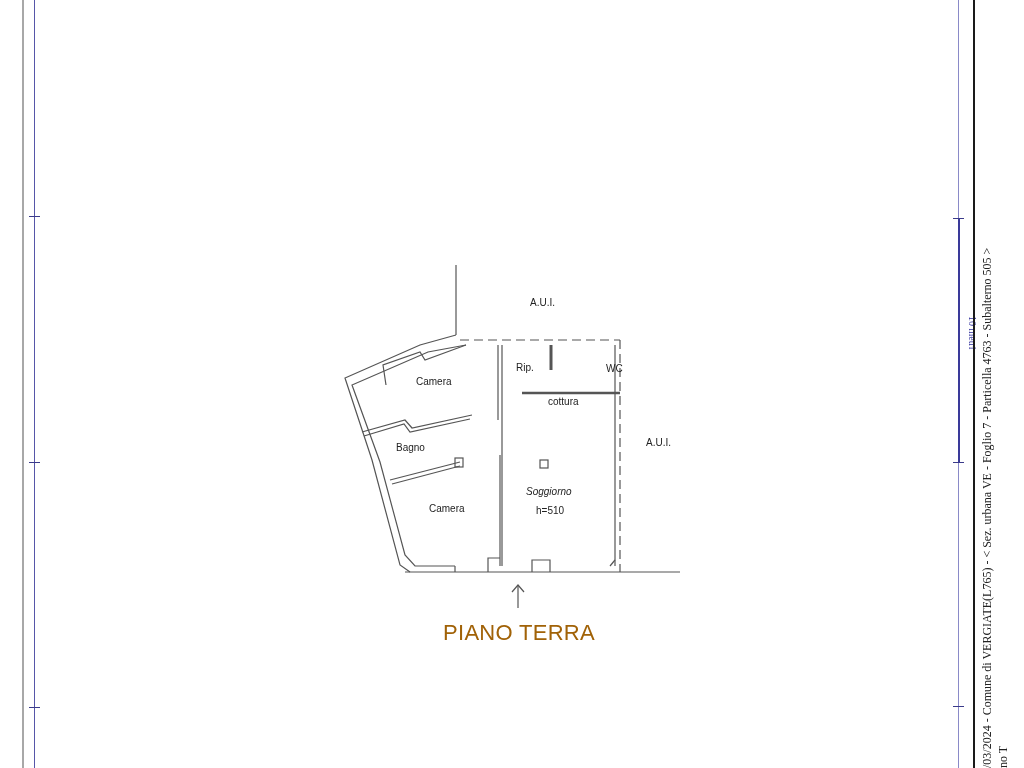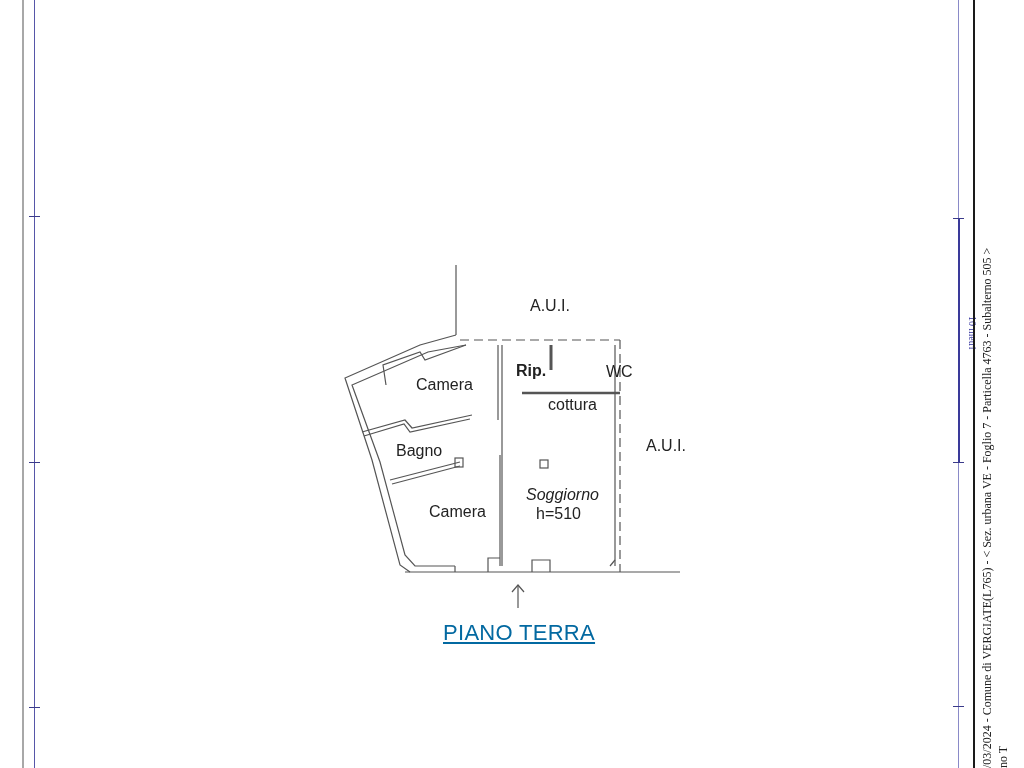--- a/index.html
+++ b/index.html
@@ -4,22 +4,22 @@
 <style>
   html, body { margin:0; padding:0; }
   body { width:1024px; height:768px; background:#ffffff; position:relative; overflow:hidden; font-family:"Liberation Sans", sans-serif; }
   .frame-line { position:absolute; top:0; height:768px; }
   .left-gray { left:22px; width:2px; background:#a8a8a8; }
   .left-blue { left:34px; width:1px; background:#5656a8; }
   .right-blue { left:958px; width:1px; background:#8a8ac8; }
   .right-black { left:973px; width:2px; background:#1a1a1a; }
   .tick { position:absolute; height:1px; background:#3a3a8a; }
   .plan { position:absolute; left:0; top:0; }
-  .label { position:absolute; font-size:16px; color:#222; white-space:nowrap; }
-  .title { position:absolute; left:443px; top:620px; font-size:22px; color:#0369a1; letter-spacing:0.3px;text-decoration:underline; }
+  .label { position:absolute; font-size:10px; color:#222; white-space:nowrap; }
+  .title { position:absolute; left:443px; top:620px; font-size:22px; color:#a16207; letter-spacing:0.3px; }
   .vert-text { position:absolute; font-family:"Liberation Serif", serif; font-size:12px; color:#222; white-space:nowrap; transform-origin:left top; transform:rotate(-90deg); }
   .scale-text { position:absolute; font-family:"Liberation Serif", serif; font-size:10px; color:#2a2a9a; white-space:nowrap; transform-origin:left top; transform:rotate(90deg); }
 </style>
 </head>
 <body>
 
 <div class="frame-line left-gray"></div>
 <div class="frame-line left-blue"></div>
 <div class="tick" style="left:29px;top:216px;width:11px;"></div>
 <div class="tick" style="left:29px;top:462px;width:11px;"></div>
@@ -78,19 +78,19 @@
     <line x1="518" y1="608" x2="518" y2="585"></line>
     <polyline points="512,592 518,585 524,592"></polyline>
   </g>
 </svg>
 
 <div class="label" style="left:530px;top:297px;">A.U.I.</div>
 <div class="label" style="left:646px;top:437px;">A.U.I.</div>
 <div class="label" style="left:416px;top:376px;">Camera</div>
 <div class="label" style="left:396px;top:442px;">Bagno</div>
 <div class="label" style="left:429px;top:503px;">Camera</div>
-<div class="label" style="left:516px;top:362px;font-weight:bold;">Rip.</div>
+<div class="label" style="left:516px;top:362px;">Rip.</div>
 <div class="label" style="left:606px;top:363px;">WC</div>
 <div class="label" style="left:548px;top:396px;">cottura</div>
 <div class="label" style="left:526px;top:486px;font-style:italic;">Soggiorno</div>
 <div class="label" style="left:536px;top:505px;">h=510</div>
 
 <div class="title">PIANO TERRA</div>
 
 </body></html>

